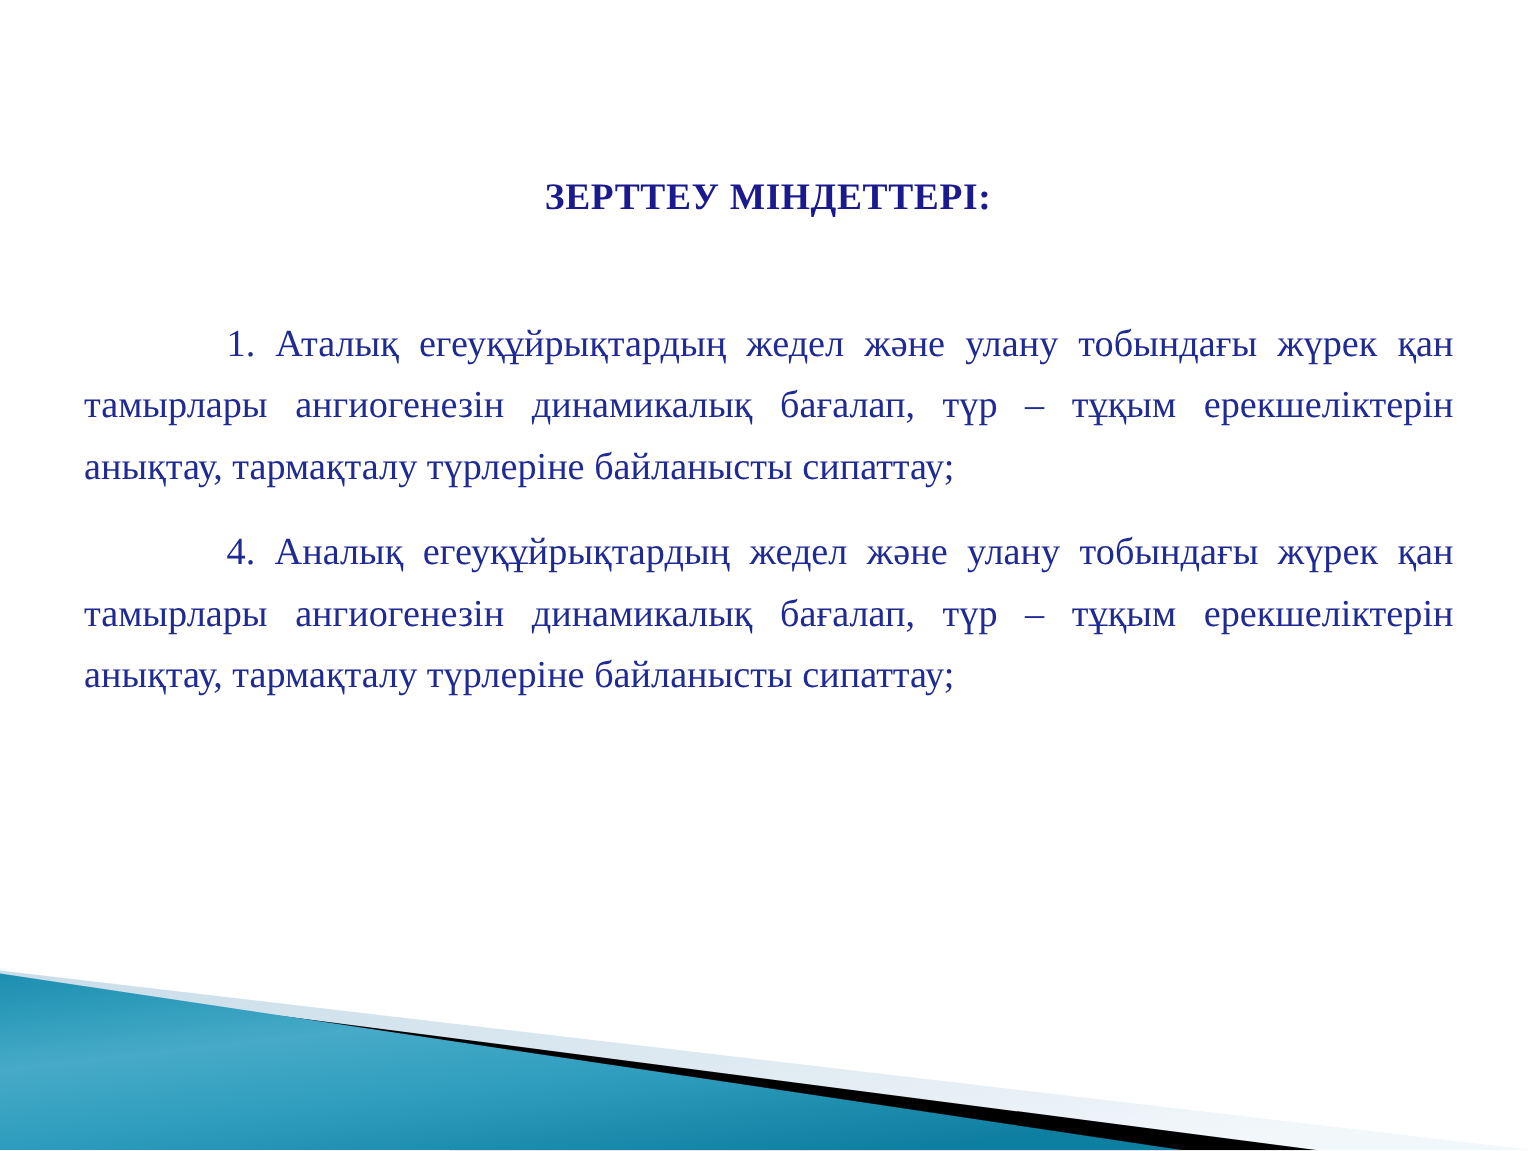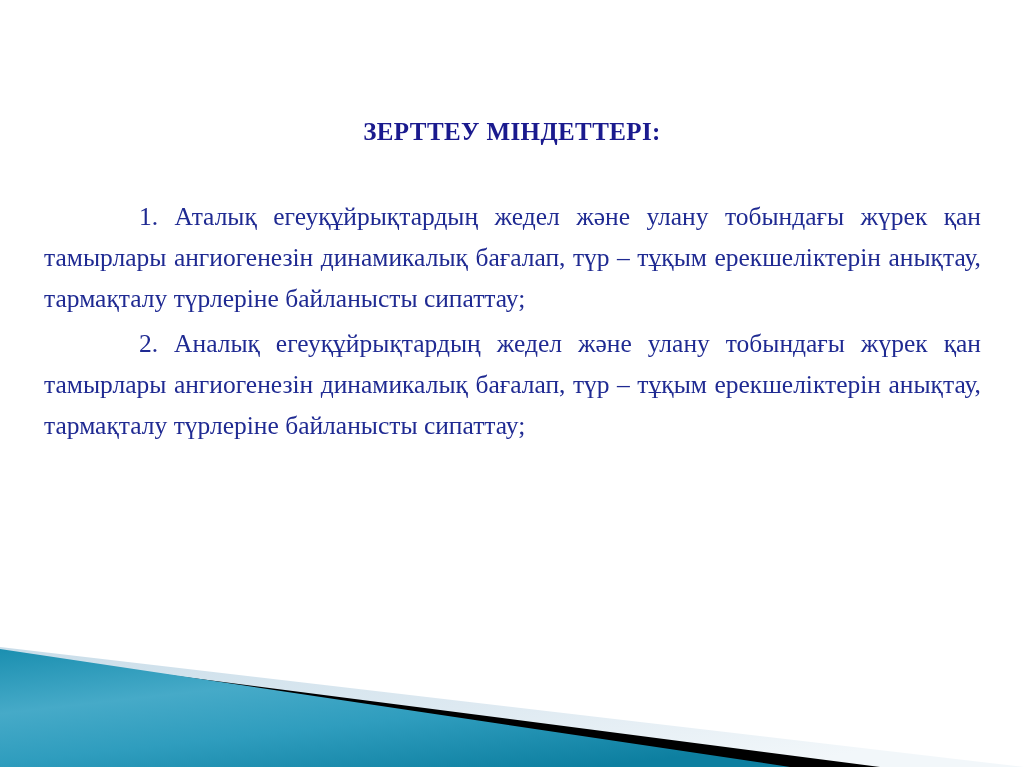--- a/index.html
+++ b/index.html
@@ -37,21 +37,21 @@
     position: absolute;
     top: 192px;
     left: 40px;
     width: 945px;
     color: #1f2a92;
     font-size: 25.5px;
     line-height: 41px;
   }
 
   .body-para {
-    margin: 4px;
+    margin: 16px;
     text-align: justify;
     text-justify: inter-word;
     text-indent: 95px;
     hyphens: none;
   }
 
   .body-para.para-three {
     text-indent: 92px;
   }
 
@@ -73,21 +73,21 @@
 </style>
 </head>
 <body>
 
 <div id="slide">
 
   <div id="slide-title">ЗЕРТТЕУ МІНДЕТТЕРІ:</div>
 
   <div id="body-block">
     <p class="body-para">1. Аталық егеуқұйрықтардың жедел және улану тобындағы жүрек қан тамырлары ангиогенезін динамикалық бағалап, түр – тұқым ерекшеліктерін анықтау, тармақталу түрлеріне байланысты сипаттау;</p>
-    <p class="body-para">2. Аналық егеуқұйрықтардың жедел және улану тобындағы жүрек қан тамырлары ангиогенезін динамикалық бағалап, түр – тұқым ерекшеліктерін анықтау, тармақталу түрлеріне байланысты сипаттау;</p>
+    <p class="body-para">4. Аналық егеуқұйрықтардың жедел және улану тобындағы жүрек қан тамырлары ангиогенезін динамикалық бағалап, түр – тұқым ерекшеліктерін анықтау, тармақталу түрлеріне байланысты сипаттау;</p>
   </div>
 
   <div id="footer-graphic">
     <svg viewBox="0 0 1024 140" preserveAspectRatio="none">
       <defs>
         <linearGradient id="tealGrad" x1="0" y1="0" x2="0.75" y2="1">
           <stop offset="0%" stop-color="#1b8fb0"></stop>
           <stop offset="35%" stop-color="#46aac8"></stop>
           <stop offset="62%" stop-color="#2f9dbe"></stop>
           <stop offset="100%" stop-color="#0d7fa0"></stop>

